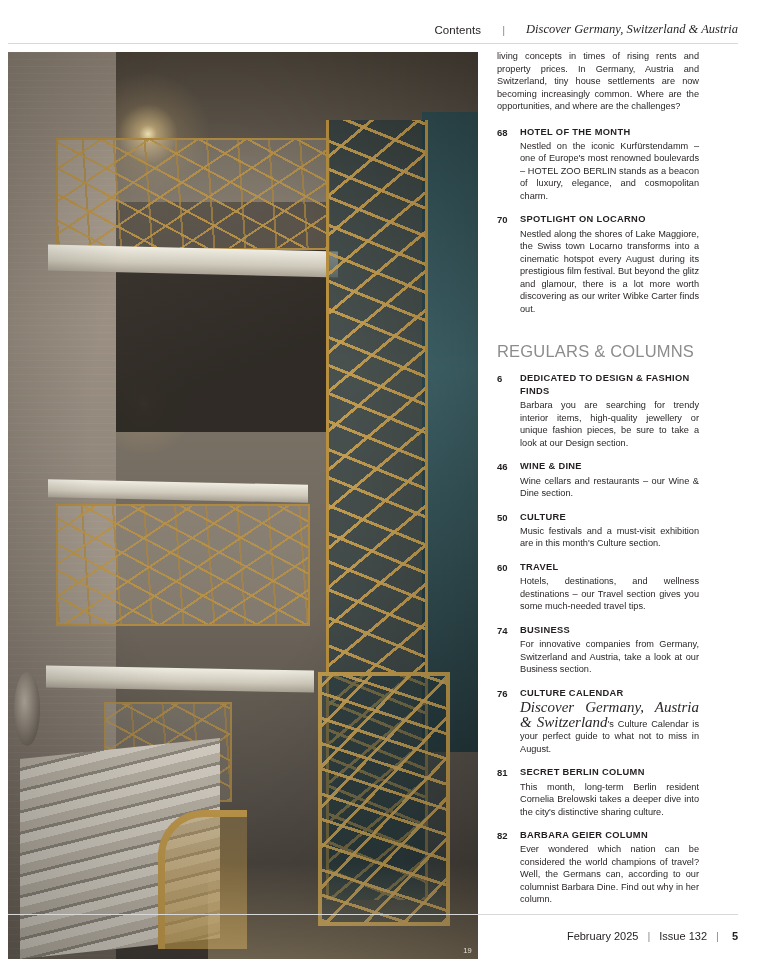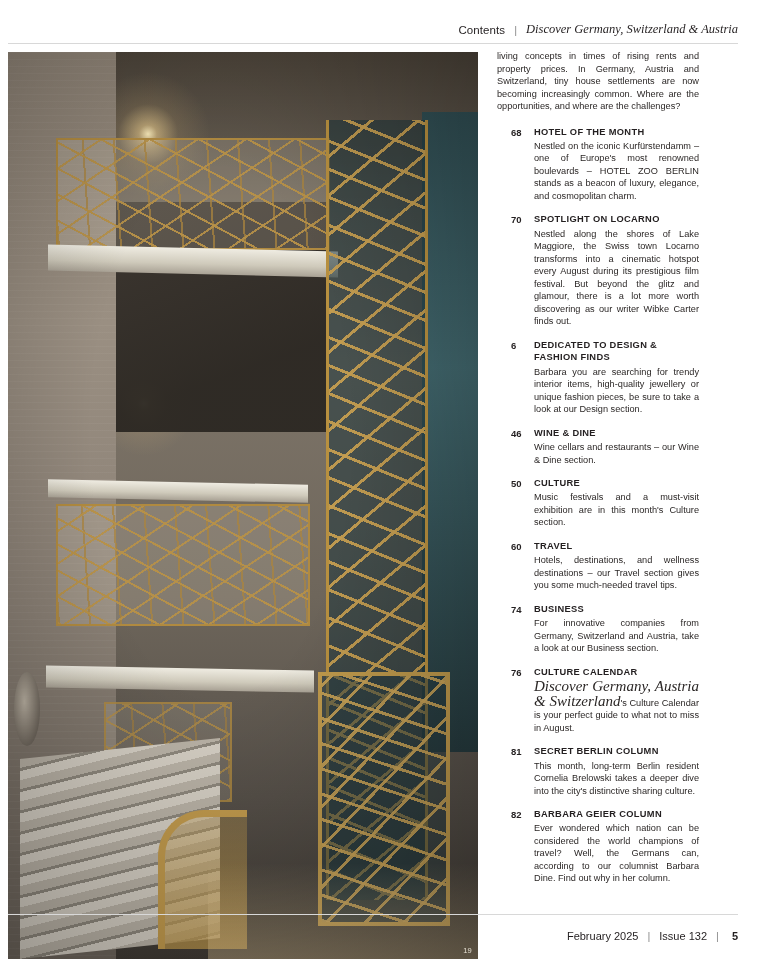--- a/index.html
+++ b/index.html
@@ -20,21 +20,21 @@
     inset: 0;
   }
 
   
   .header {
     position: absolute;
     top: 22px;
     right: 30px;
     display: flex;
     align-items: center;
-    gap: 9px;
+    gap: 21px;
     font-size: 11.5px;
     color: #231f20;
   }
   .header .contents {
     font-family: "Liberation Sans", sans-serif;
     letter-spacing: 0.1px;
   }
   .header .sep {
     color: #8d8d8d;
     font-size: 11px;
@@ -181,21 +181,20 @@
   
   .col {
     position: absolute;
     left: 497px;
     top: 50px;
     width: 202px;
   }
   .entry {
     display: flex;
     margin-bottom: 0px;
-    margin-left: 14px;
   }
   .num {
     width: 23px;
     flex: 0 0 23px;
     font-size: 9.5px;
     font-weight: bold;
     line-height: 12.4px;
     padding-top: 1px;
     color: #231f20;
   }
@@ -304,20 +303,21 @@
     </div>
 
     <div class="entry">
       <div class="num">70</div>
       <div class="body">
         <div class="ttl">SPOTLIGHT ON LOCARNO</div>
         <p class="txt">Nestled along the shores of Lake Maggiore, the Swiss town Locarno transforms into a cinematic hotspot every August during its prestigious film festival. But beyond the glitz and glamour, there is a lot more worth discovering as our writer Wibke Carter finds out.</p>
       </div>
     </div>
 
+    <h2 class="section-head">REGULARS &amp; COLUMNS</h2>
 
     <div class="entry">
       <div class="num">6</div>
       <div class="body">
         <div class="ttl">DEDICATED TO DESIGN &amp; FASHION FINDS</div>
         <p class="txt">Barbara you are searching for trendy interior items, high-quality jewellery or unique fashion pieces, be sure to take a look at our Design section.</p>
       </div>
     </div>
 
     <div class="entry">

